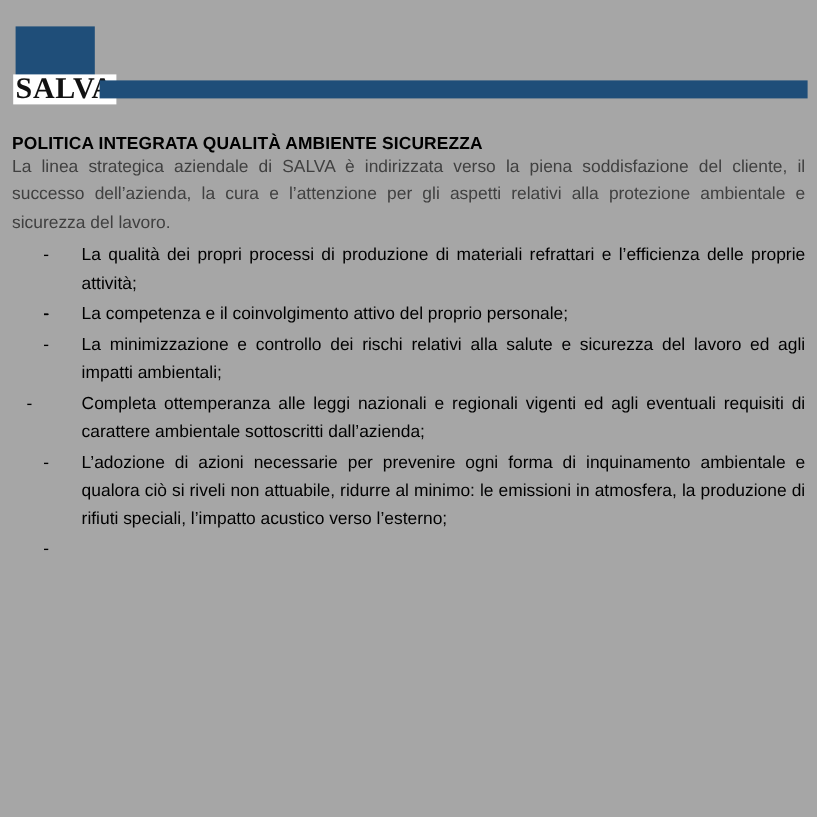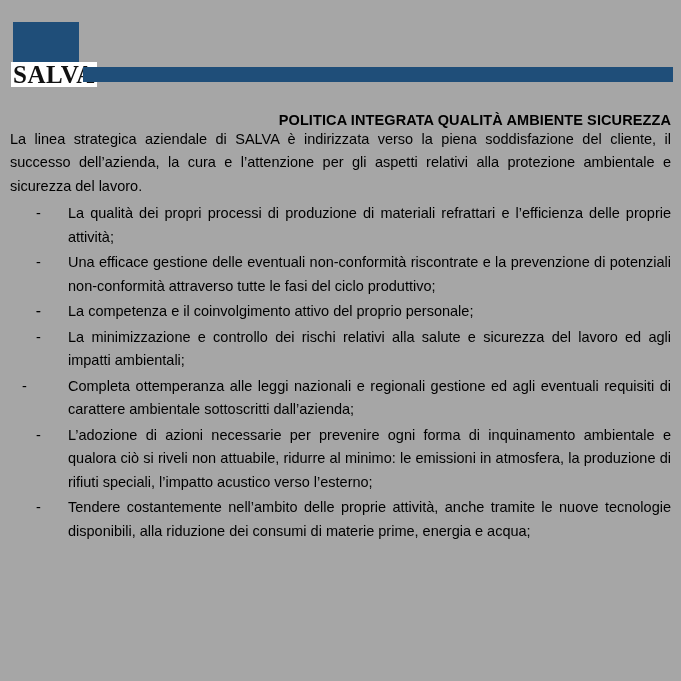--- a/index.html
+++ b/index.html
@@ -49,35 +49,35 @@
   .logo-bar {
     position: absolute;
     left: 83px;
     top: 67px;
     right: 8px;
     height: 15px;
     background: #1f4e79;
   }
   
   .doc-title {
-    text-align: right;
+    text-align: left;
     font-size: 14.5px;
     font-weight: bold;
     color: #000000;
     margin-top: 22px;
     letter-spacing: 0.1px;
   }
   
   .content {
     padding: 0 10px 0 10px;
   }
   p.para {
     text-align: justify;
     font-size: 14.5px;
-    color: #000000;
+    color: #404040;
     line-height: 1.62;
     margin: 0;
   }
   .para-intro {
     margin-top: 22px;
   }
   .para-lead {
     margin-top: 26px;
   }
   
@@ -126,41 +126,39 @@
     <p class="para para-intro">La linea strategica aziendale di SALVA è indirizzata verso la piena soddisfazione del cliente, il successo dell’azienda, la cura e l’attenzione per gli aspetti relativi alla protezione ambientale e sicurezza del lavoro.</p>
 
 
     <ul class="points">
       <li>
         <span class="dash">-</span>
         <span>La qualità dei propri processi di produzione di materiali refrattari e l’efficienza delle proprie attività;</span>
       </li>
       <li>
         <span class="dash">-</span>
-        <span>Una efficace gestione delle eventuali non-conformità riscontrate e la prevenzione di potenziali non-conformità attraverso tutte le fasi del ciclo produttivo;</span>
       </li>
       <li>
         <span class="dash">-</span>
       </li>
       <li>
         <span class="dash">-</span>
         <span>La competenza  e il  coinvolgimento attivo del proprio personale;</span>
       </li>
       <li>
         <span class="dash">-</span>
         <span>La minimizzazione e controllo dei rischi relativi alla salute e sicurezza del lavoro ed agli impatti ambientali;</span>
       </li>
       <li class="outdent">
         <span class="dash">-</span>
-        <span>Completa ottemperanza alle leggi nazionali e regionali gestione ed agli eventuali requisiti di carattere ambientale sottoscritti dall’azienda;</span>
+        <span>Completa ottemperanza alle leggi nazionali e regionali vigenti ed agli eventuali requisiti di carattere ambientale sottoscritti dall’azienda;</span>
       </li>
       <li>
         <span class="dash">-</span>
         <span>L’adozione di azioni necessarie per prevenire ogni forma di inquinamento ambientale e qualora ciò si riveli non attuabile, ridurre al minimo: le emissioni in atmosfera, la produzione di rifiuti speciali, l’impatto acustico verso l’esterno;</span>
       </li>
       <li>
         <span class="dash">-</span>
-        <span>Tendere costantemente nell’ambito delle proprie attività, anche tramite le nuove tecnologie disponibili, alla riduzione dei consumi di materie prime, energia e  acqua;</span>
       </li>
     </ul>
 
   </div>
 </div>
 
 </body></html>

